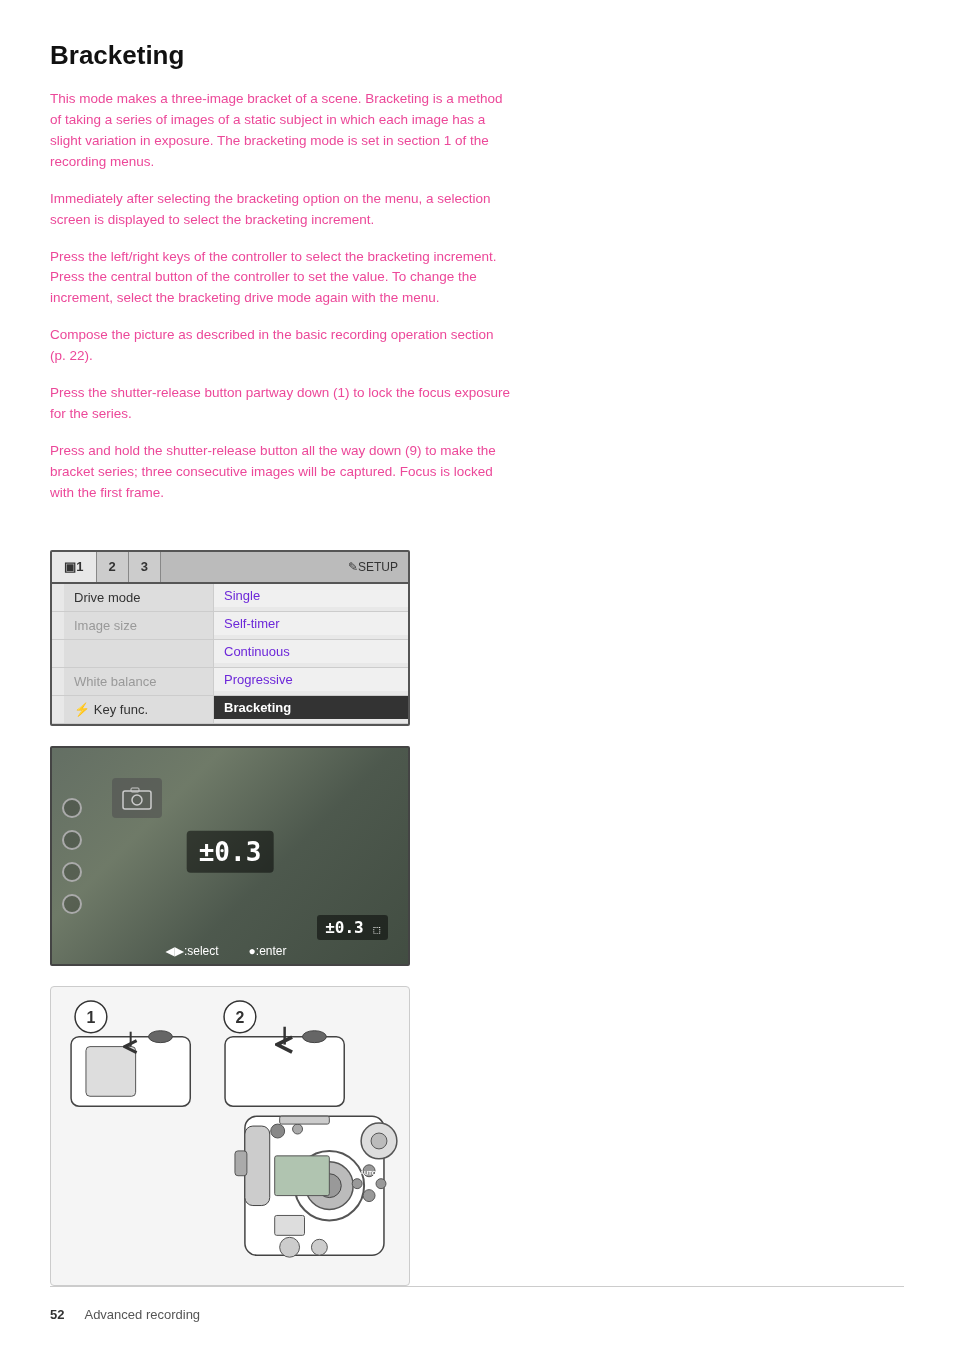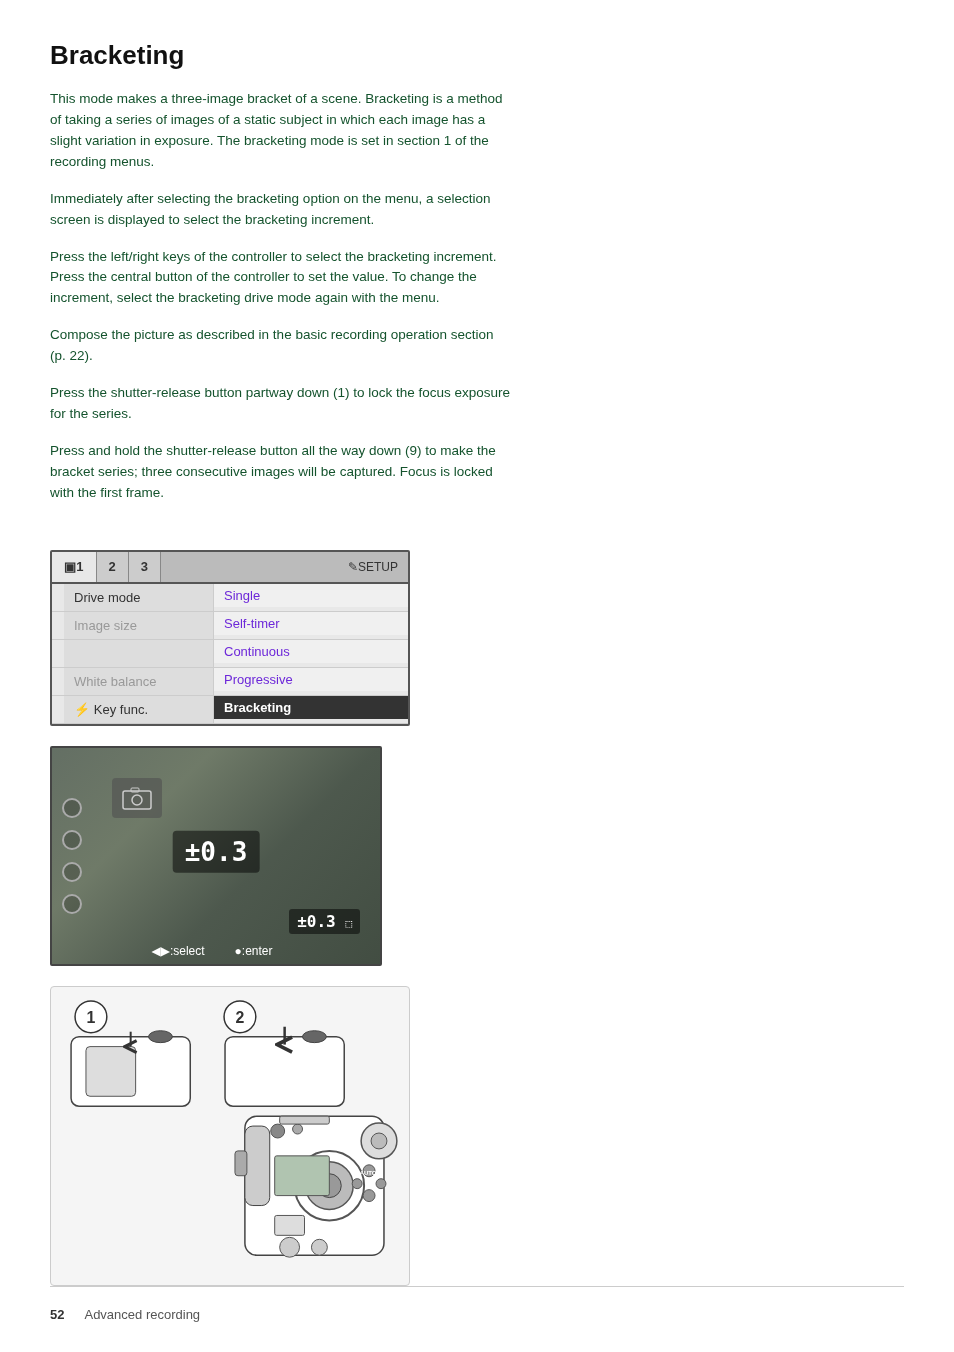--- a/index.html
+++ b/index.html
@@ -44,21 +44,21 @@
       font-size: 26px;
       font-weight: bold;
       margin-bottom: 18px;
       color: #111;
     }
 
     .text-block {
       margin-bottom: 16px;
       line-height: 1.55;
       font-size: 13.5px;
-      color: #14532d;
+      color: #ec4899;
     }
 
     
     .camera-menu {
       border: 2px solid #555;
       background: #e8e8e8;
       width: 360px;
       overflow: hidden;
       border-radius: 2px;
     }
@@ -151,21 +151,21 @@
     .menu-value.selected {
       background: #333;
       color: #fff;
       font-weight: bold;
     }
 
     
     .bracketing-screen {
       background: #555;
       border: 2px solid #444;
-      width: 332px;
+      width: 360px;
       height: 220px;
       position: relative;
       overflow: hidden;
       border-radius: 2px;
     }
 
     .bracketing-bg {
       position: absolute;
       inset: 0;
       background: linear-gradient(135deg, #6a7a6a 0%, #7a8a70 30%, #4a5a4a 60%, #3a4a3a 100%);
@@ -199,21 +199,21 @@
       color: #fff;
       font-size: 26px;
       font-weight: bold;
       padding: 6px 12px;
       border-radius: 4px;
       font-family: monospace;
     }
 
     .bracketing-value-small {
       position: absolute;
-      bottom: 30px;
+      bottom: 24px;
       right: 20px;
       background: rgba(0,0,0,0.5);
       color: #fff;
       font-size: 16px;
       font-weight: bold;
       padding: 3px 8px;
       border-radius: 3px;
       font-family: monospace;
     }
 

